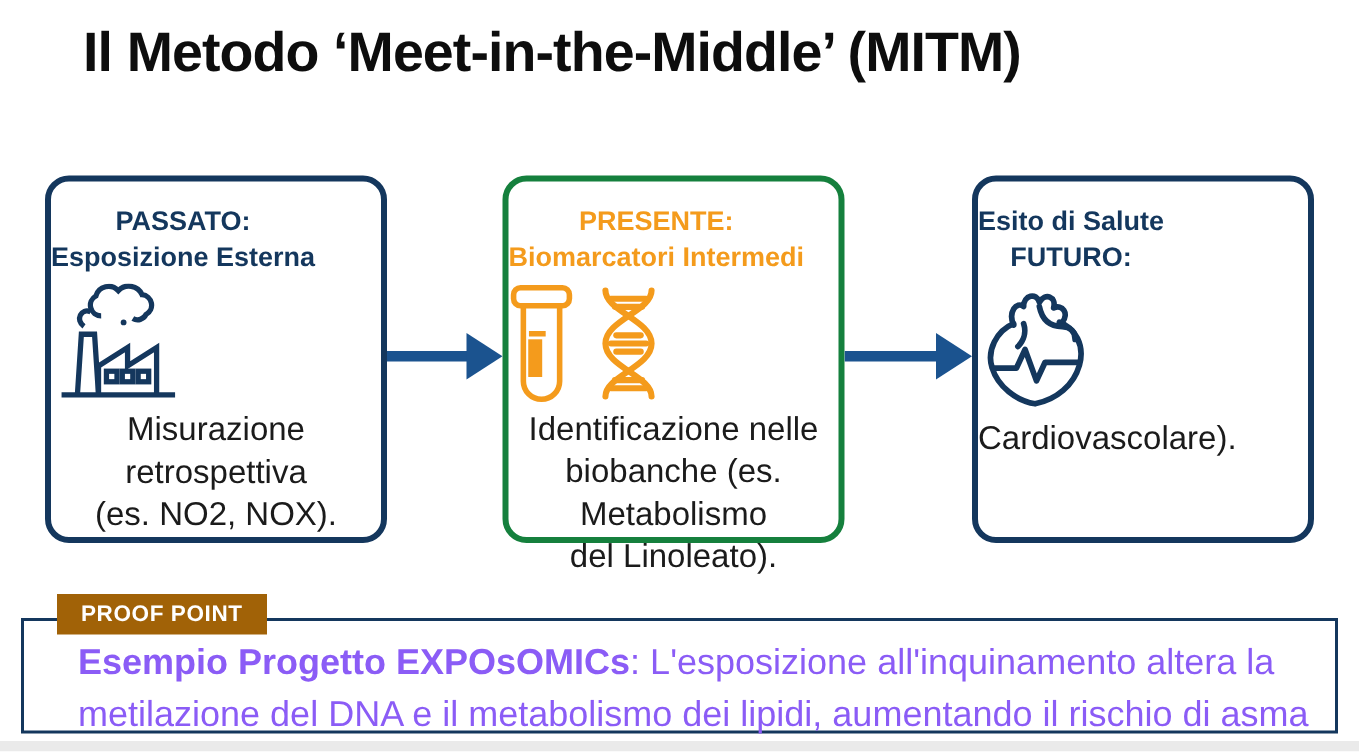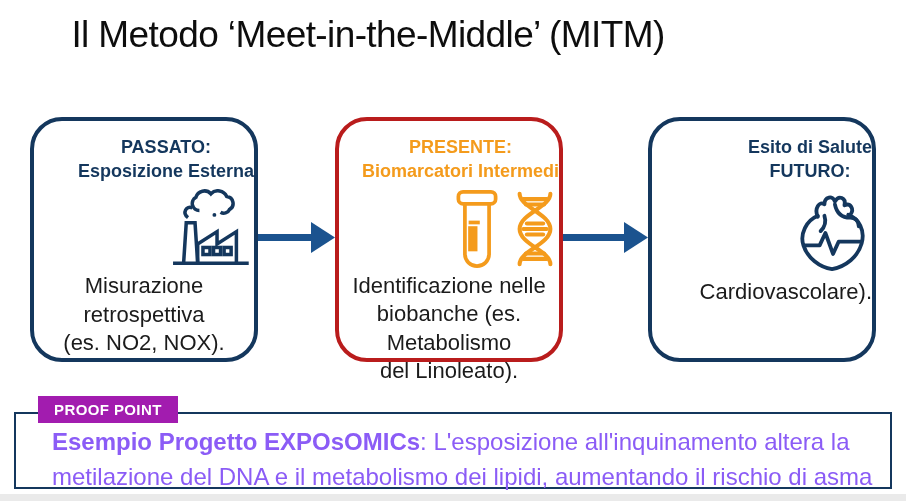--- a/index.html
+++ b/index.html
@@ -3,48 +3,48 @@
 <meta charset="utf-8">
 <style>
   html, body { margin:0; padding:0; }
   body {
     width:906px; height:501px; position:relative; overflow:hidden;
     background:#ffffff;
     font-family:"Liberation Sans", sans-serif;
   }
   .page-title {
     position:absolute; top:14px; left:0; width:736px;
-    text-align:center; font-size:37px; font-weight:normal;
+    text-align:center; font-size:37px; font-weight:bold;
     letter-spacing:-0.6px; color:#0d0d0d; white-space:nowrap;
   }
   .card {
     position:absolute; top:117px; width:228px; height:245px;
-    border-radius:32px; box-sizing:border-box; background:#ffffff;
-    display:flex; flex-direction:column; align-items:flex-end;
+    border-radius:16px; box-sizing:border-box; background:#ffffff;
+    display:flex; flex-direction:column; align-items:flex-start;
   }
   .card.navy  { border:4px solid #14375D; }
-  .card.orange{ border:4px solid #b91c1c; }
+  .card.orange{ border:4px solid #15803d; }
   .card-heading {
     margin-top:15px; text-align:center; font-weight:bold;
     font-size:18px; line-height:1.32;
   }
   .card.navy   .card-heading { color:#14375D; }
   .card.orange .card-heading { color:#F49B1C; }
   .icon-wrap {
     height:86px; margin-top:5px; display:flex; align-items:center;
     justify-content:center; gap:12px;
   }
   .card-body {
     margin-top:3px; text-align:center; font-size:22px;
     line-height:1.3; color:#1b1b1b;
   }
   .arrow { position:absolute; top:219px; }
   .proof-tab {
     position:absolute; left:38px; top:396px; height:27px; line-height:27px;
-    padding:0 16px; background:#a21caf; color:#ffffff; font-weight:bold;
+    padding:0 16px; background:#a16207; color:#ffffff; font-weight:bold;
     font-size:15px; letter-spacing:0.4px; z-index:2;
   }
   .proof-box {
     position:absolute; left:14px; top:412px; width:878px; height:77px;
     box-sizing:border-box; border:2.5px solid #14375D; background:#ffffff;
     padding:11px 14px 0 16px; z-index:1;
   }
   .proof-text { font-size:24px; line-height:1.45; color:#8b5cf6;margin-left:20px; }
   .proof-text b { font-weight:bold; }
   .bottom-strip {

